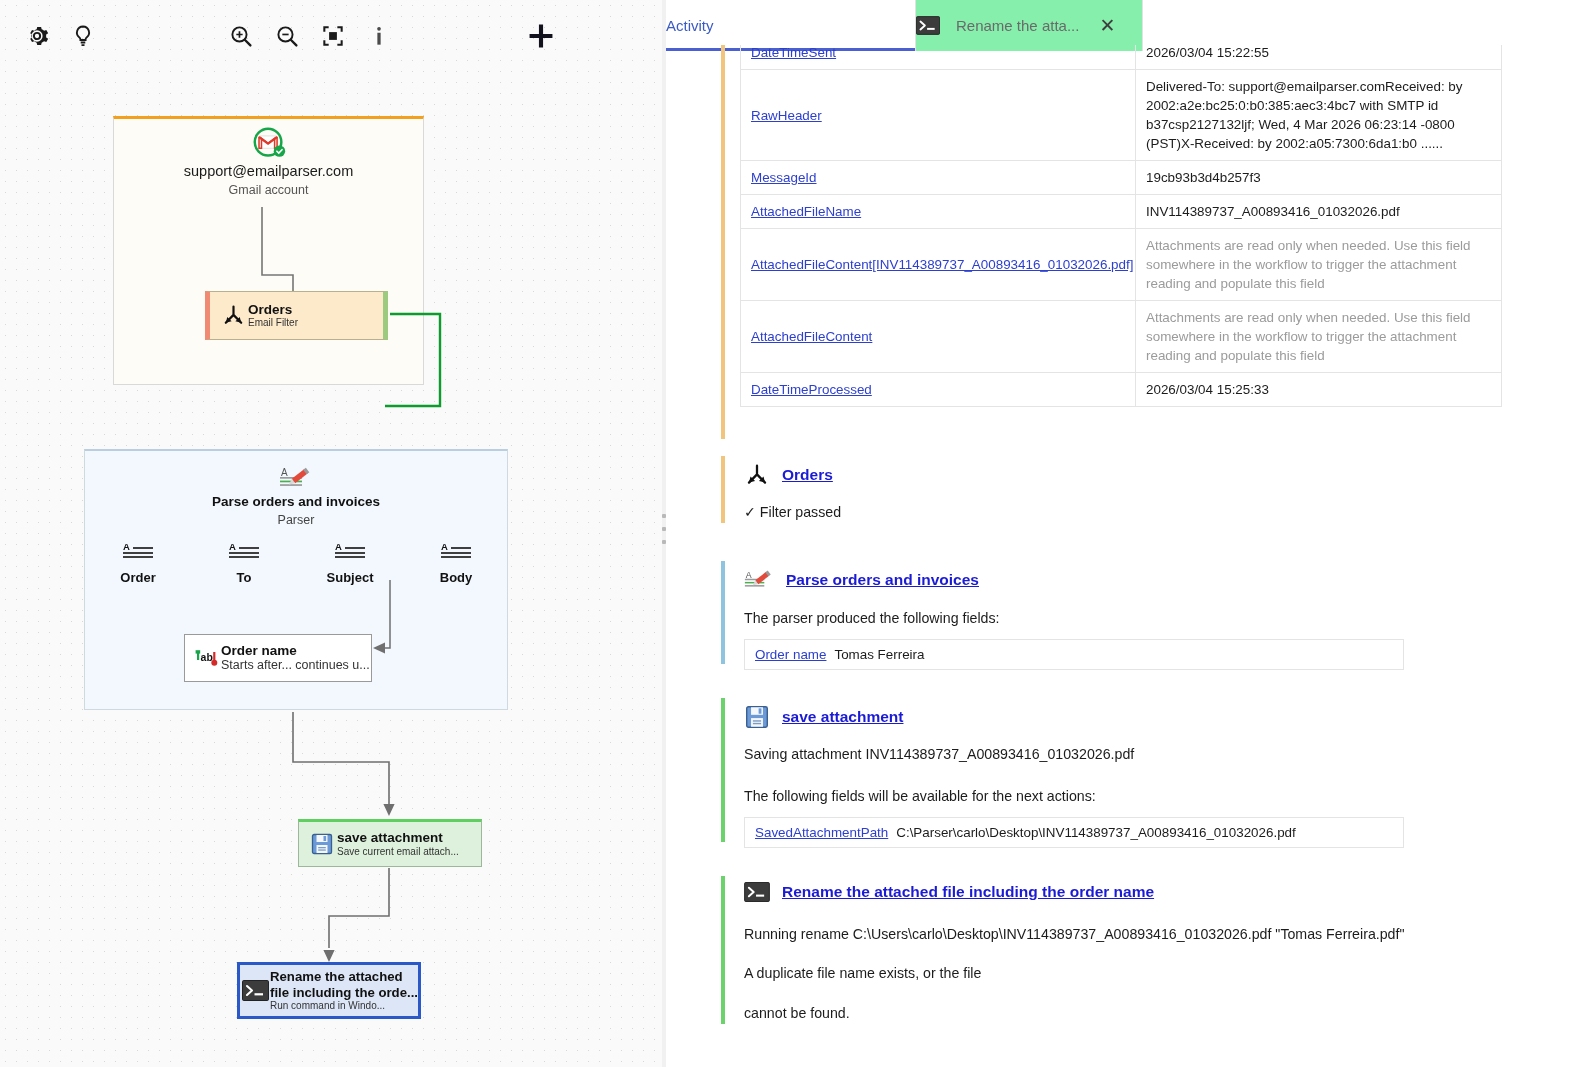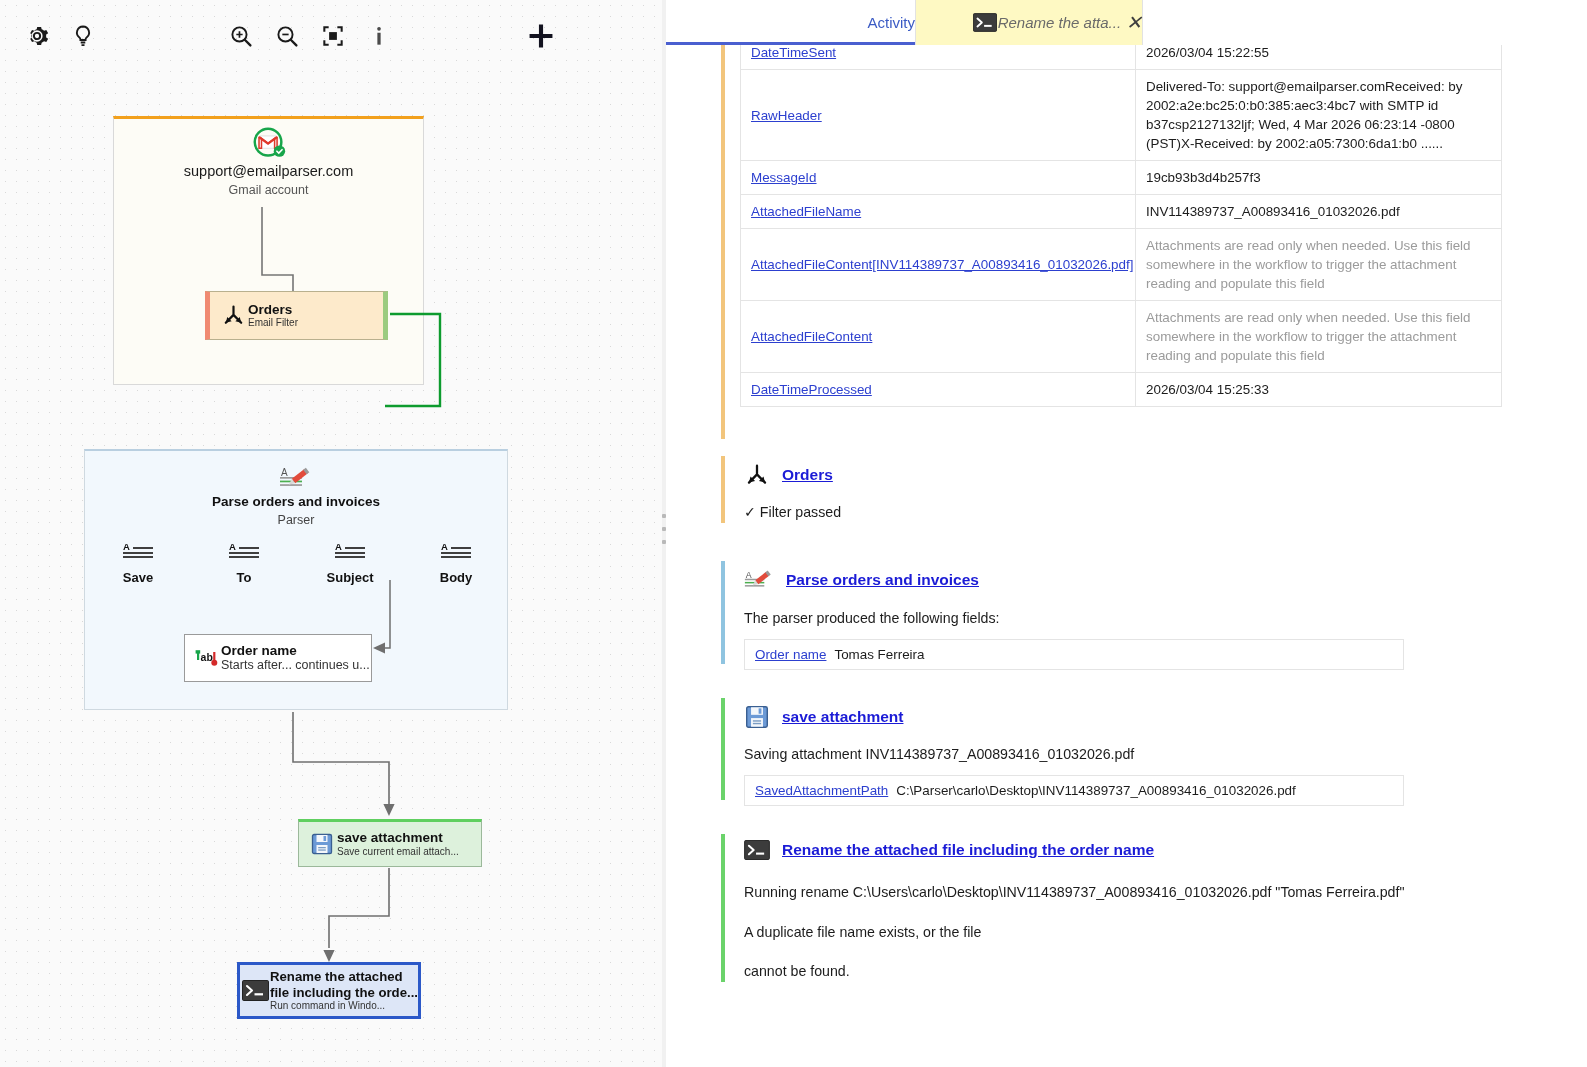--- a/index.html
+++ b/index.html
@@ -110,33 +110,32 @@
     margin-bottom: 9px; border-radius: 1px;
   }
 
   
   .right-pane {
     width: 921px; height: 1067px; position: relative; background: #fff;
     overflow: hidden; display: flex; flex-direction: column;
   }
   .tabstrip { height: 45px; position: relative; flex: none; background: #fff; }
   .tab {
-    position: absolute; top: 0; height: 45px; display: flex; align-items: center;
-    justify-content: flex-end; cursor: pointer; font-size: 15px;
+    position: absolute; top: 0; height: 51px; display: flex; align-items: center;
+    justify-content: flex-start; cursor: pointer; font-size: 15px;
   }
   .tab-activity { left: 0; width: 249px; color: #3b5bc4; }
   .tab-activity::after {
     content: ""; position: absolute; left: 0; right: 0; bottom: 0;
     height: 3px; background: #4a5fd0;
   }
   .tab-rename {
-    left: 249px; width: 228px; color: #6a6a6a; gap: 1px;
+    left: 249px; width: 228px; color: #6a6a6a; gap: 16px;
     border-left: 1px solid #e2e2e2; border-right: 1px solid #e2e2e2;
-    background: #fef9c3;
-    font-style: italic;
+    background: #86efac;
   }
   .tab-close { margin-left: 4px; font-size: 19px; color: #3f3f3f; line-height: 1; }
 
   .panel-body { flex: 1; position: relative; overflow: hidden; padding-left: 11px; }
 
   
   .field-table {
     position: absolute; left: 74px; top: -10px; width: 762px;
     border-collapse: collapse; table-layout: fixed;
   }
@@ -289,21 +288,21 @@
       <div class="fields-row">
         <div class="field-col">
           <span>
             <svg width="33" height="22" viewBox="0 0 33 22">
                 <text x="1" y="9" font-family="Liberation Sans, sans-serif" font-size="9.5" font-weight="bold" fill="#111">A</text>
                 <rect x="11" y="6" width="20" height="2" fill="#3f3f3f"></rect>
                 <rect x="1" y="11" width="30" height="2" fill="#3f3f3f"></rect>
                 <rect x="1" y="15" width="30" height="2" fill="#3f3f3f"></rect>
               </svg>
           </span>
-          <span class="field-label">Save</span>
+          <span class="field-label">Order</span>
         </div>
         <div class="field-col">
           <span>
             <svg width="33" height="22" viewBox="0 0 33 22">
                 <text x="1" y="9" font-family="Liberation Sans, sans-serif" font-size="9.5" font-weight="bold" fill="#111">A</text>
                 <rect x="11" y="6" width="20" height="2" fill="#3f3f3f"></rect>
                 <rect x="1" y="11" width="30" height="2" fill="#3f3f3f"></rect>
                 <rect x="1" y="15" width="30" height="2" fill="#3f3f3f"></rect>
               </svg>
           </span>
@@ -508,20 +507,21 @@
                 <rect x="6.5" y="3" width="11" height="7" fill="#f4f7fb"></rect>
                 <rect x="13.5" y="4" width="2.6" height="5" fill="#6c9ad6"></rect>
                 <rect x="6.5" y="13" width="11" height="8" fill="#f4f7fb"></rect>
                 <rect x="8.2" y="15" width="7.6" height="1.3" fill="#7b9dc4"></rect>
                 <rect x="8.2" y="17.4" width="7.6" height="1.3" fill="#7b9dc4"></rect>
               </svg>
             </span>
             <span class="sec-title">save attachment</span>
           </div>
           <div class="sec-text">Saving attachment INV114389737_A00893416_01032026.pdf</div>
+          <div class="sec-text" style="padding-top:16px">The following fields will be available for the next actions:</div>
           <div class="sec-fieldbox">
             <span class="fkey">SavedAttachmentPath</span><span>C:\Parser\carlo\Desktop\INV114389737_A00893416_01032026.pdf</span>
           </div>
         </div>
 
         <div class="sec" style="--bar:#6bd36b; margin-top:22px">
           <div class="sec-head">
             <span>
               <svg width="26" height="20" viewBox="0 0 27 21" style="display:block">
                 <rect x="0.5" y="0.5" width="26" height="20" rx="1.2" fill="#3c3c3c" stroke="#222" stroke-width="1"></rect>

